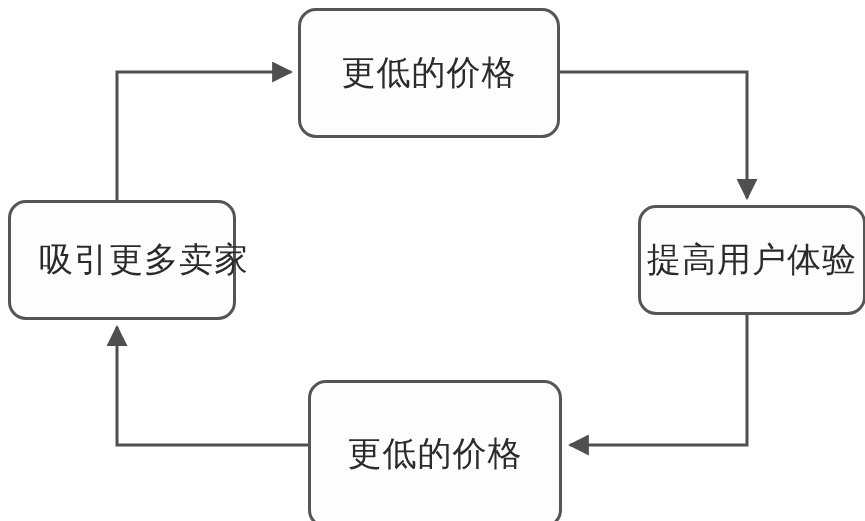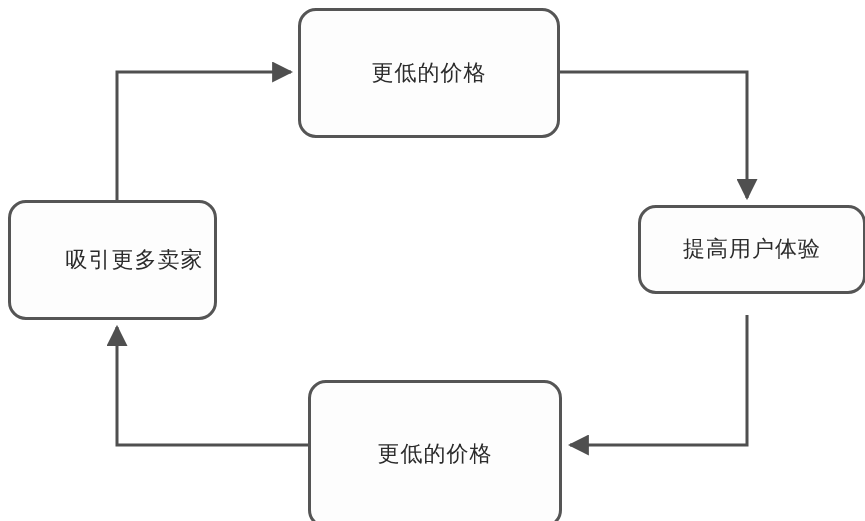--- a/index.html
+++ b/index.html
@@ -27,45 +27,45 @@
     box-sizing: border-box;
     background: #fdfdfd;
     border: 3px solid #555555;
     border-radius: 18px;
     display: flex;
     align-items: center;
     justify-content: center;
     z-index: 2;
   }
   .node-label {
-    font-size: 22px;
+    font-size: 34px;
     line-height: 1.1;
     color: #2b2b2b;
     letter-spacing: 1px;
     white-space: nowrap;
     font-family: "DejaVu Sans", "Liberation Sans", sans-serif;
   }
   #node-lower-price {
     left: 298px;
     top: 8px;
     width: 262px;
     height: 130px;
   }
   #node-attract-sellers {
     left: 8px;
     top: 200px;
-    width: 209px;
+    width: 228px;
     height: 120px;
     padding-left: 44px;
   }
   #node-user-experience {
     left: 638px;
     top: 205px;
     width: 228px;
-    height: 89px;
+    height: 110px;
   }
   #node-traffic-growth {
     left: 308px;
     top: 380px;
     width: 254px;
     height: 148px;
   }
 </style>
 </head>
 <body>

